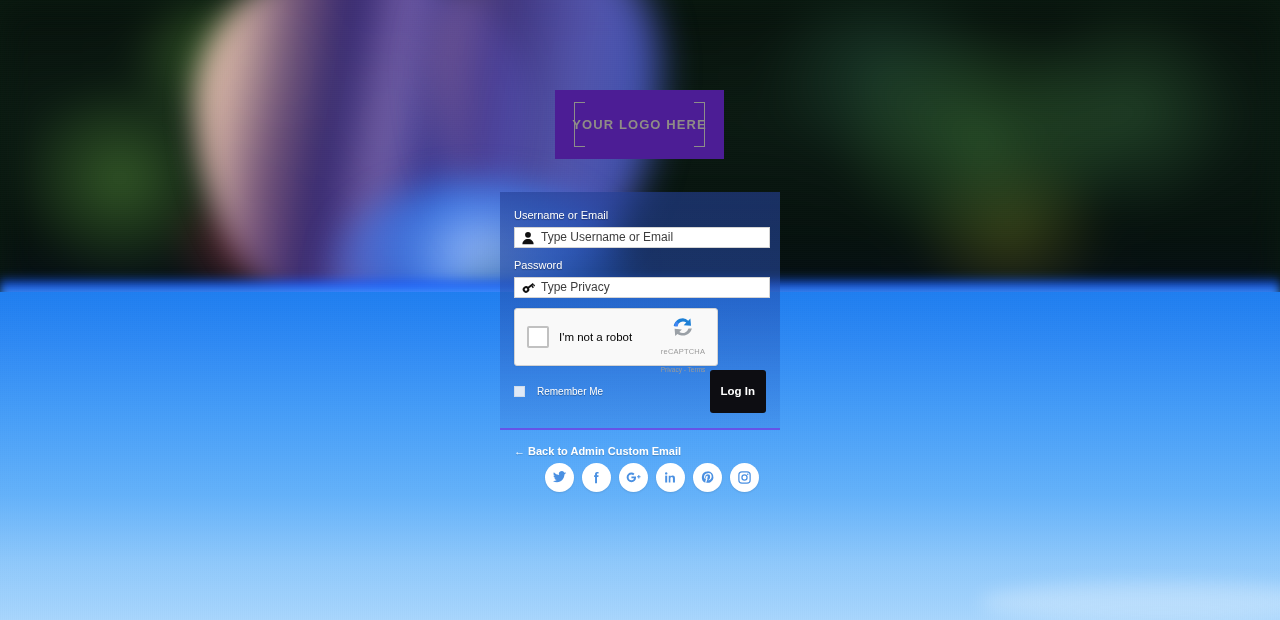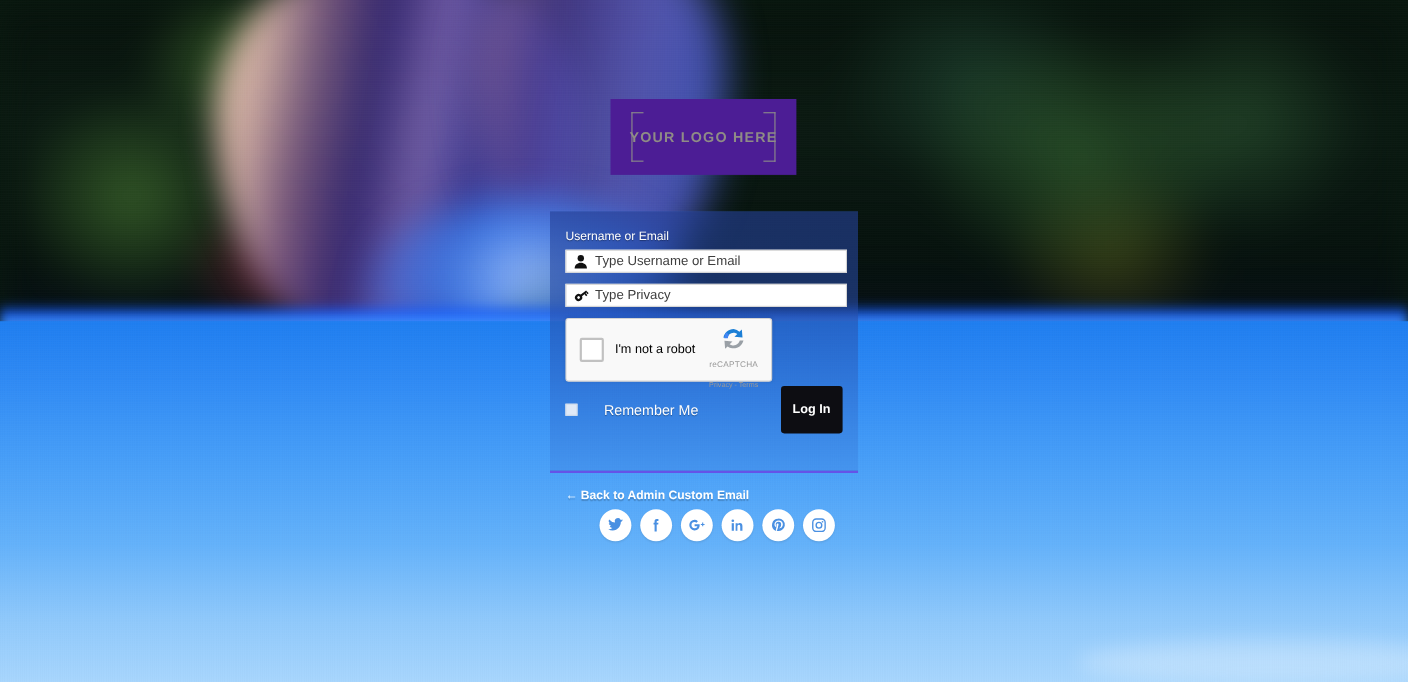--- a/index.html
+++ b/index.html
@@ -219,21 +219,21 @@
   .input-icon svg { display: block; }
   .input-placeholder {
     font-size: 12px;
     color: #3d3d3d;
     line-height: 19px;
     white-space: nowrap;
   }
 
   
   .recaptcha {
-    width: 188px; height: 58px;
+    width: 204px; height: 58px;
     background: #f9f9f9;
     border: 1px solid #d3d3d3;
     border-radius: 3px;
     margin-top: 6px;
     display: flex;
     align-items: center;
     box-shadow: 0 0 3px rgba(0,0,0,.08);
     position: relative;
   }
   .rc-check {
@@ -278,23 +278,23 @@
     height: 22px;
   }
   .rm-check {
     width: 11px; height: 11px;
     background: #dfe9f7;
     border: 1px solid #cfdbea;
     flex: 0 0 11px;
     cursor: pointer;
   }
   .rm-label {
-    font-size: 13px;
+    font-size: 10px;
     color: #ffffff;
-    margin-left: 24px;
+    margin-left: 12px;
     text-shadow: 0 1px 1px rgba(0,0,0,.35);
   }
   .login-btn {
     margin-left: auto;
     background: #0d0d12;
     color: #ffffff;
     font-size: 11.5px;
     font-weight: bold;
     border: none;
     border-radius: 3px;
@@ -370,20 +370,21 @@
     <div class="input-wrap">
       <span class="input-icon">
         <svg width="14" height="14" viewBox="0 0 16 16">
           <circle cx="8" cy="4.3" r="3.3" fill="#111"></circle>
           <path d="M1.6 15c0-3.6 2.9-5.9 6.4-5.9s6.4 2.3 6.4 5.9z" fill="#111"></path>
         </svg>
       </span>
       <span class="input-placeholder">Type Username or Email</span>
     </div>
 
+    <div class="field-label">Password</div>
     <div class="input-wrap">
       <span class="input-icon">
         <svg width="15" height="15" viewBox="0 0 16 16">
           <g transform="rotate(-38 8 8)">
             <circle cx="4.6" cy="8" r="3.5" fill="#111"></circle>
             <circle cx="4.6" cy="8" r="1.35" fill="#fff"></circle>
             <rect x="7.2" y="7.05" width="7.4" height="1.95" fill="#111"></rect>
             <rect x="11.1" y="8.9" width="1.6" height="2.5" fill="#111"></rect>
             <rect x="13.4" y="8.9" width="1.4" height="1.9" fill="#111"></rect>
           </g>

